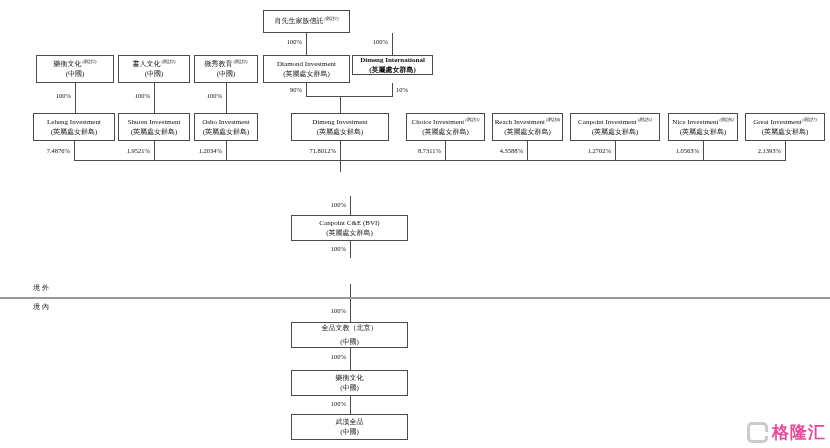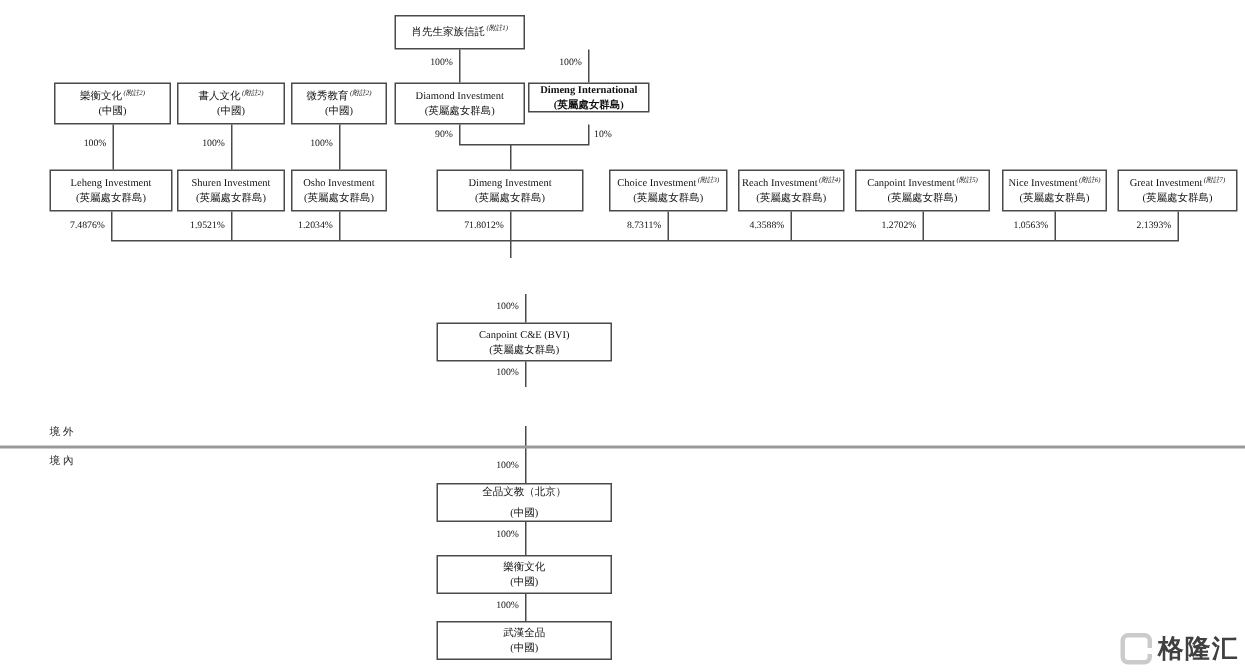--- a/index.html
+++ b/index.html
@@ -15,21 +15,21 @@
   .hl{position:absolute;height:1px;background:#4a4a4a;}
   .pct{position:absolute;font-size:6.5px;width:38px;white-space:nowrap;}
   .r{text-align:right;}
   .region{position:absolute;font-size:7px;letter-spacing:2px;}
   .divider{position:absolute;left:0;top:297px;width:830px;height:2px;background:#999;}
   .logo{position:absolute;right:4px;bottom:4px;display:flex;align-items:center;gap:4px;}
   .logo-g{width:21px;height:21px;border:3px solid #cbcbcb;border-radius:5px;position:relative;box-sizing:border-box;}
   .logo-g::after{content:"";position:absolute;right:-3px;top:7px;width:10px;height:4px;background:#fff;}
   .logo-g::before{content:"";position:absolute;right:1px;top:8px;width:6px;height:3px;background:#cbcbcb;}
   .logo-text{font-size:17px;font-weight:bold;font-family:"Liberation Sans","DejaVu Sans",sans-serif;
-             color:#404040;letter-spacing:1px;}
+             color:#ec4899;letter-spacing:1px;}
 </style>
 </head>
 <body>
 
 <div id="canvas">
 
   <div class="box" style="left:263px;top:10px;width:87px;height:23px;">
     <span class="bname"><span>肖先生家族信託</span><sup class="note">(附註1)</sup></span>
   </div>
 

